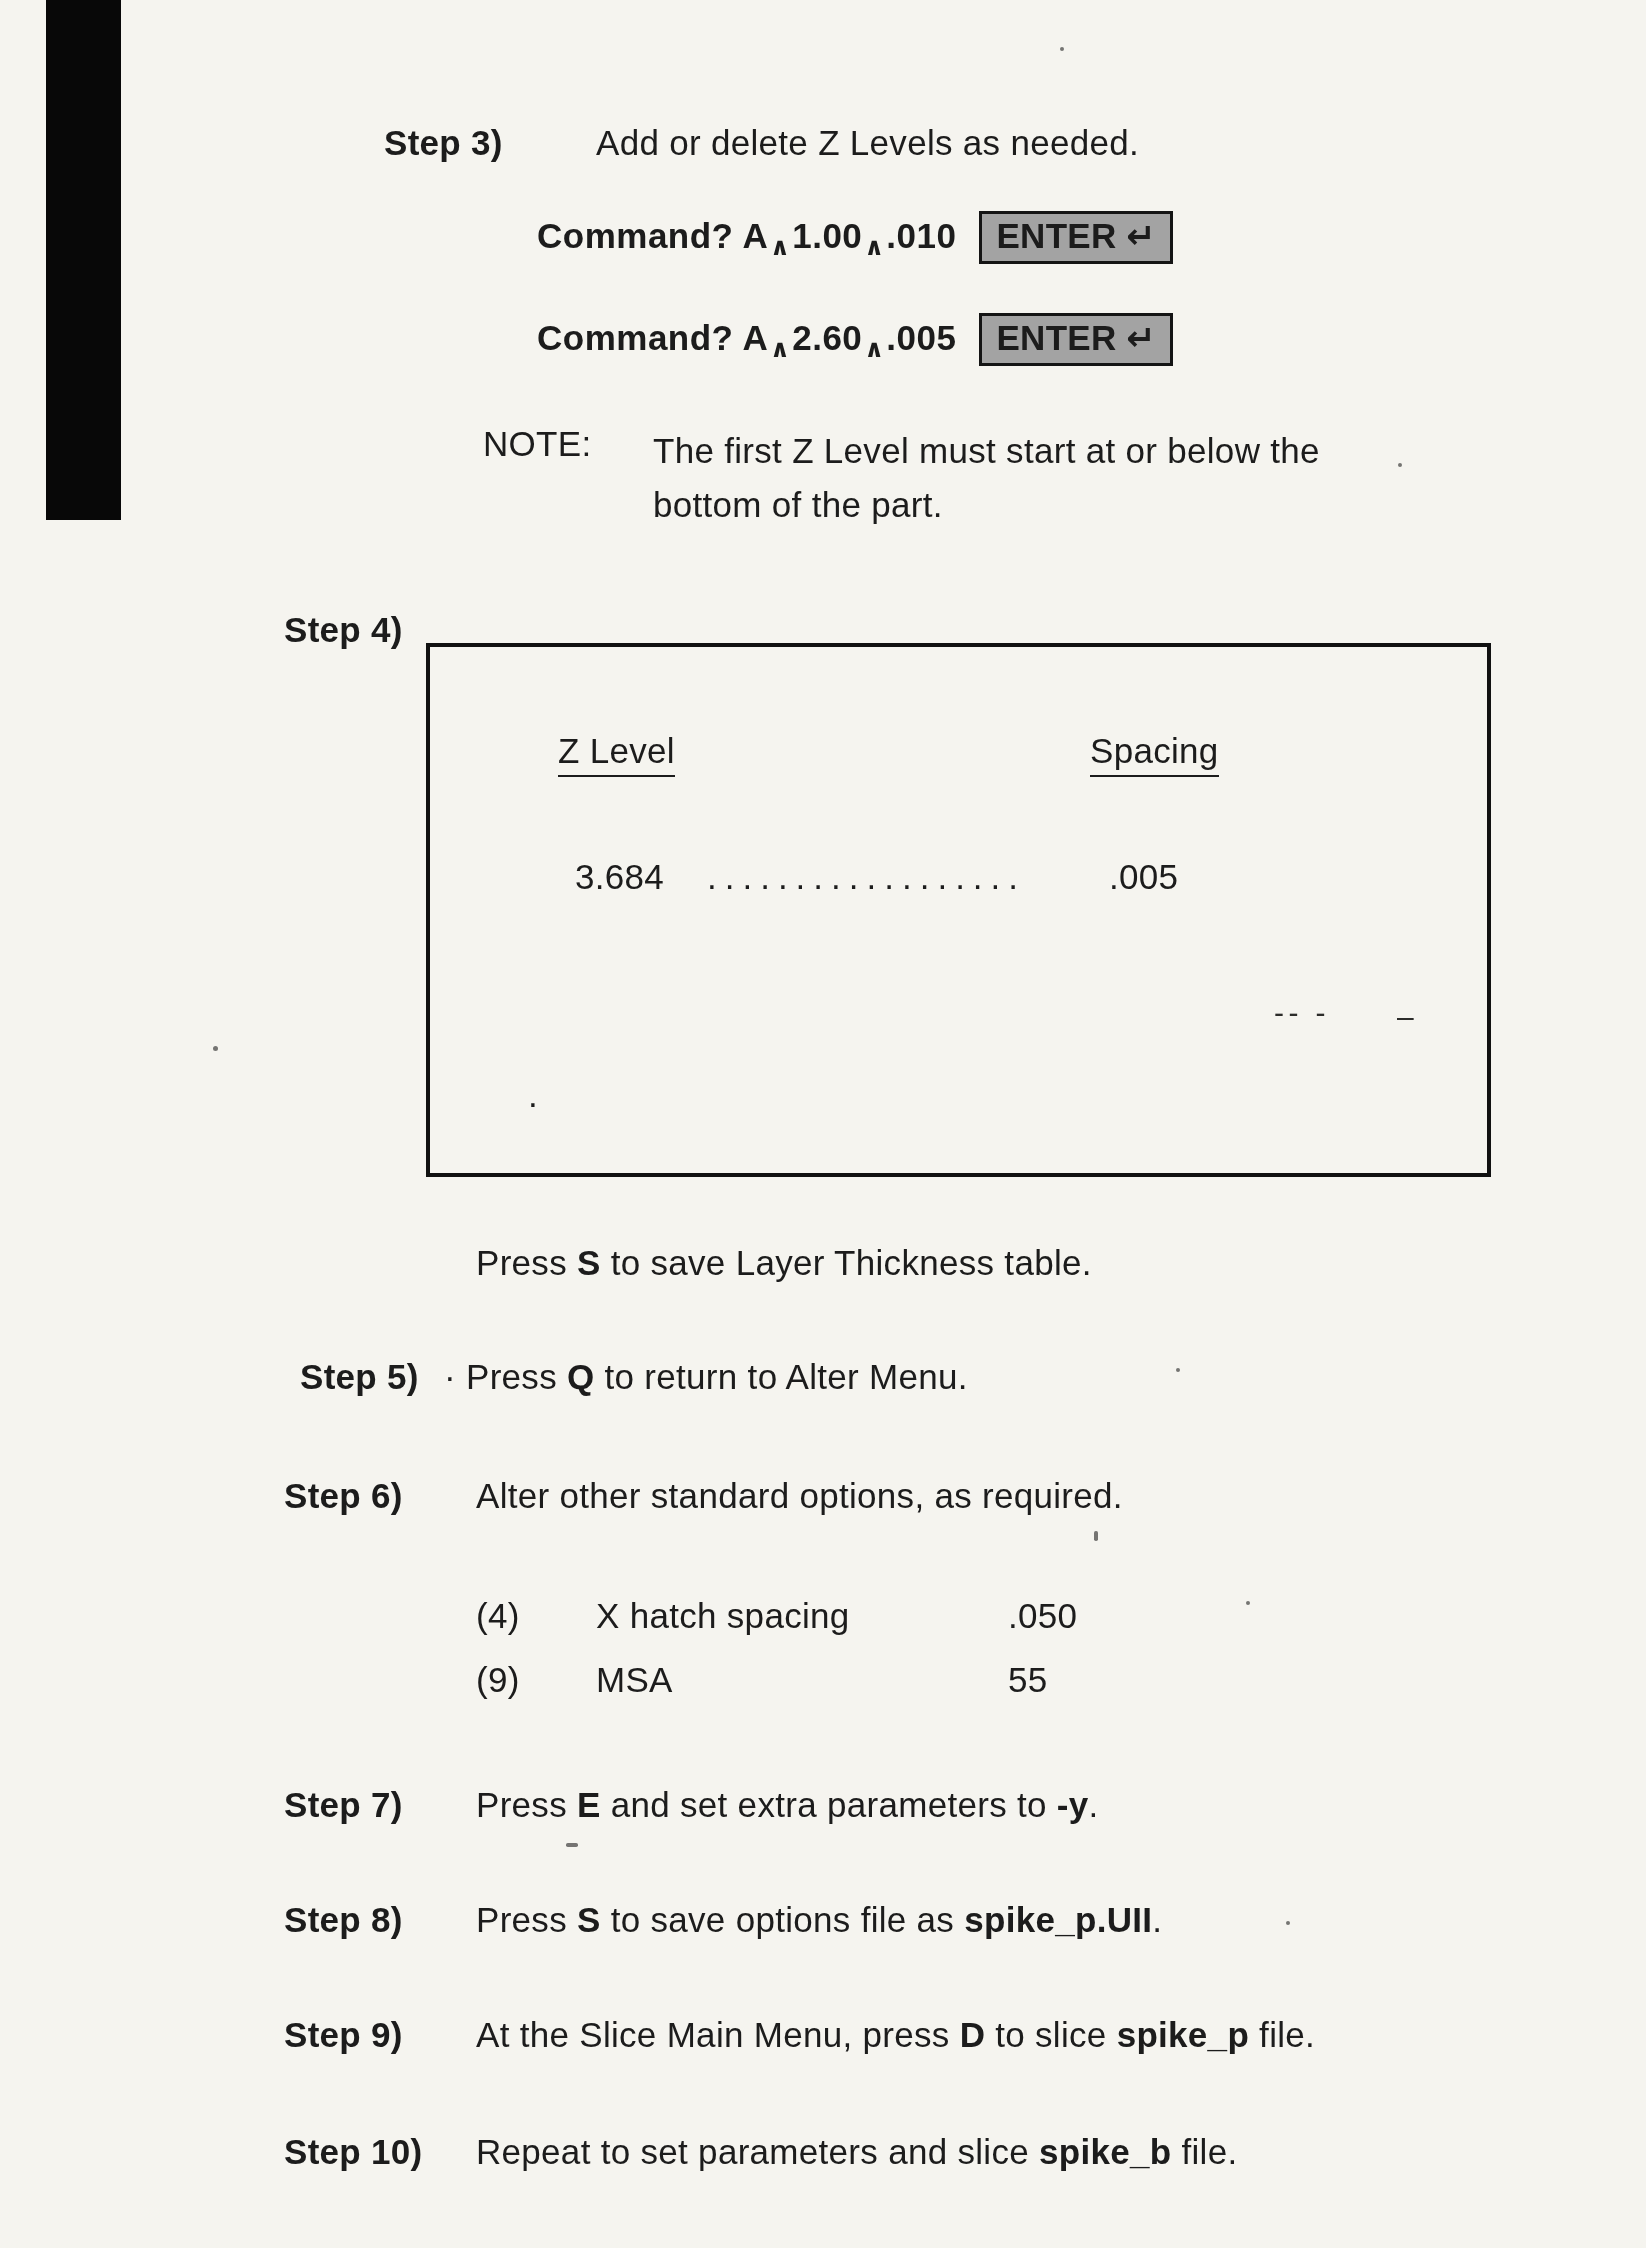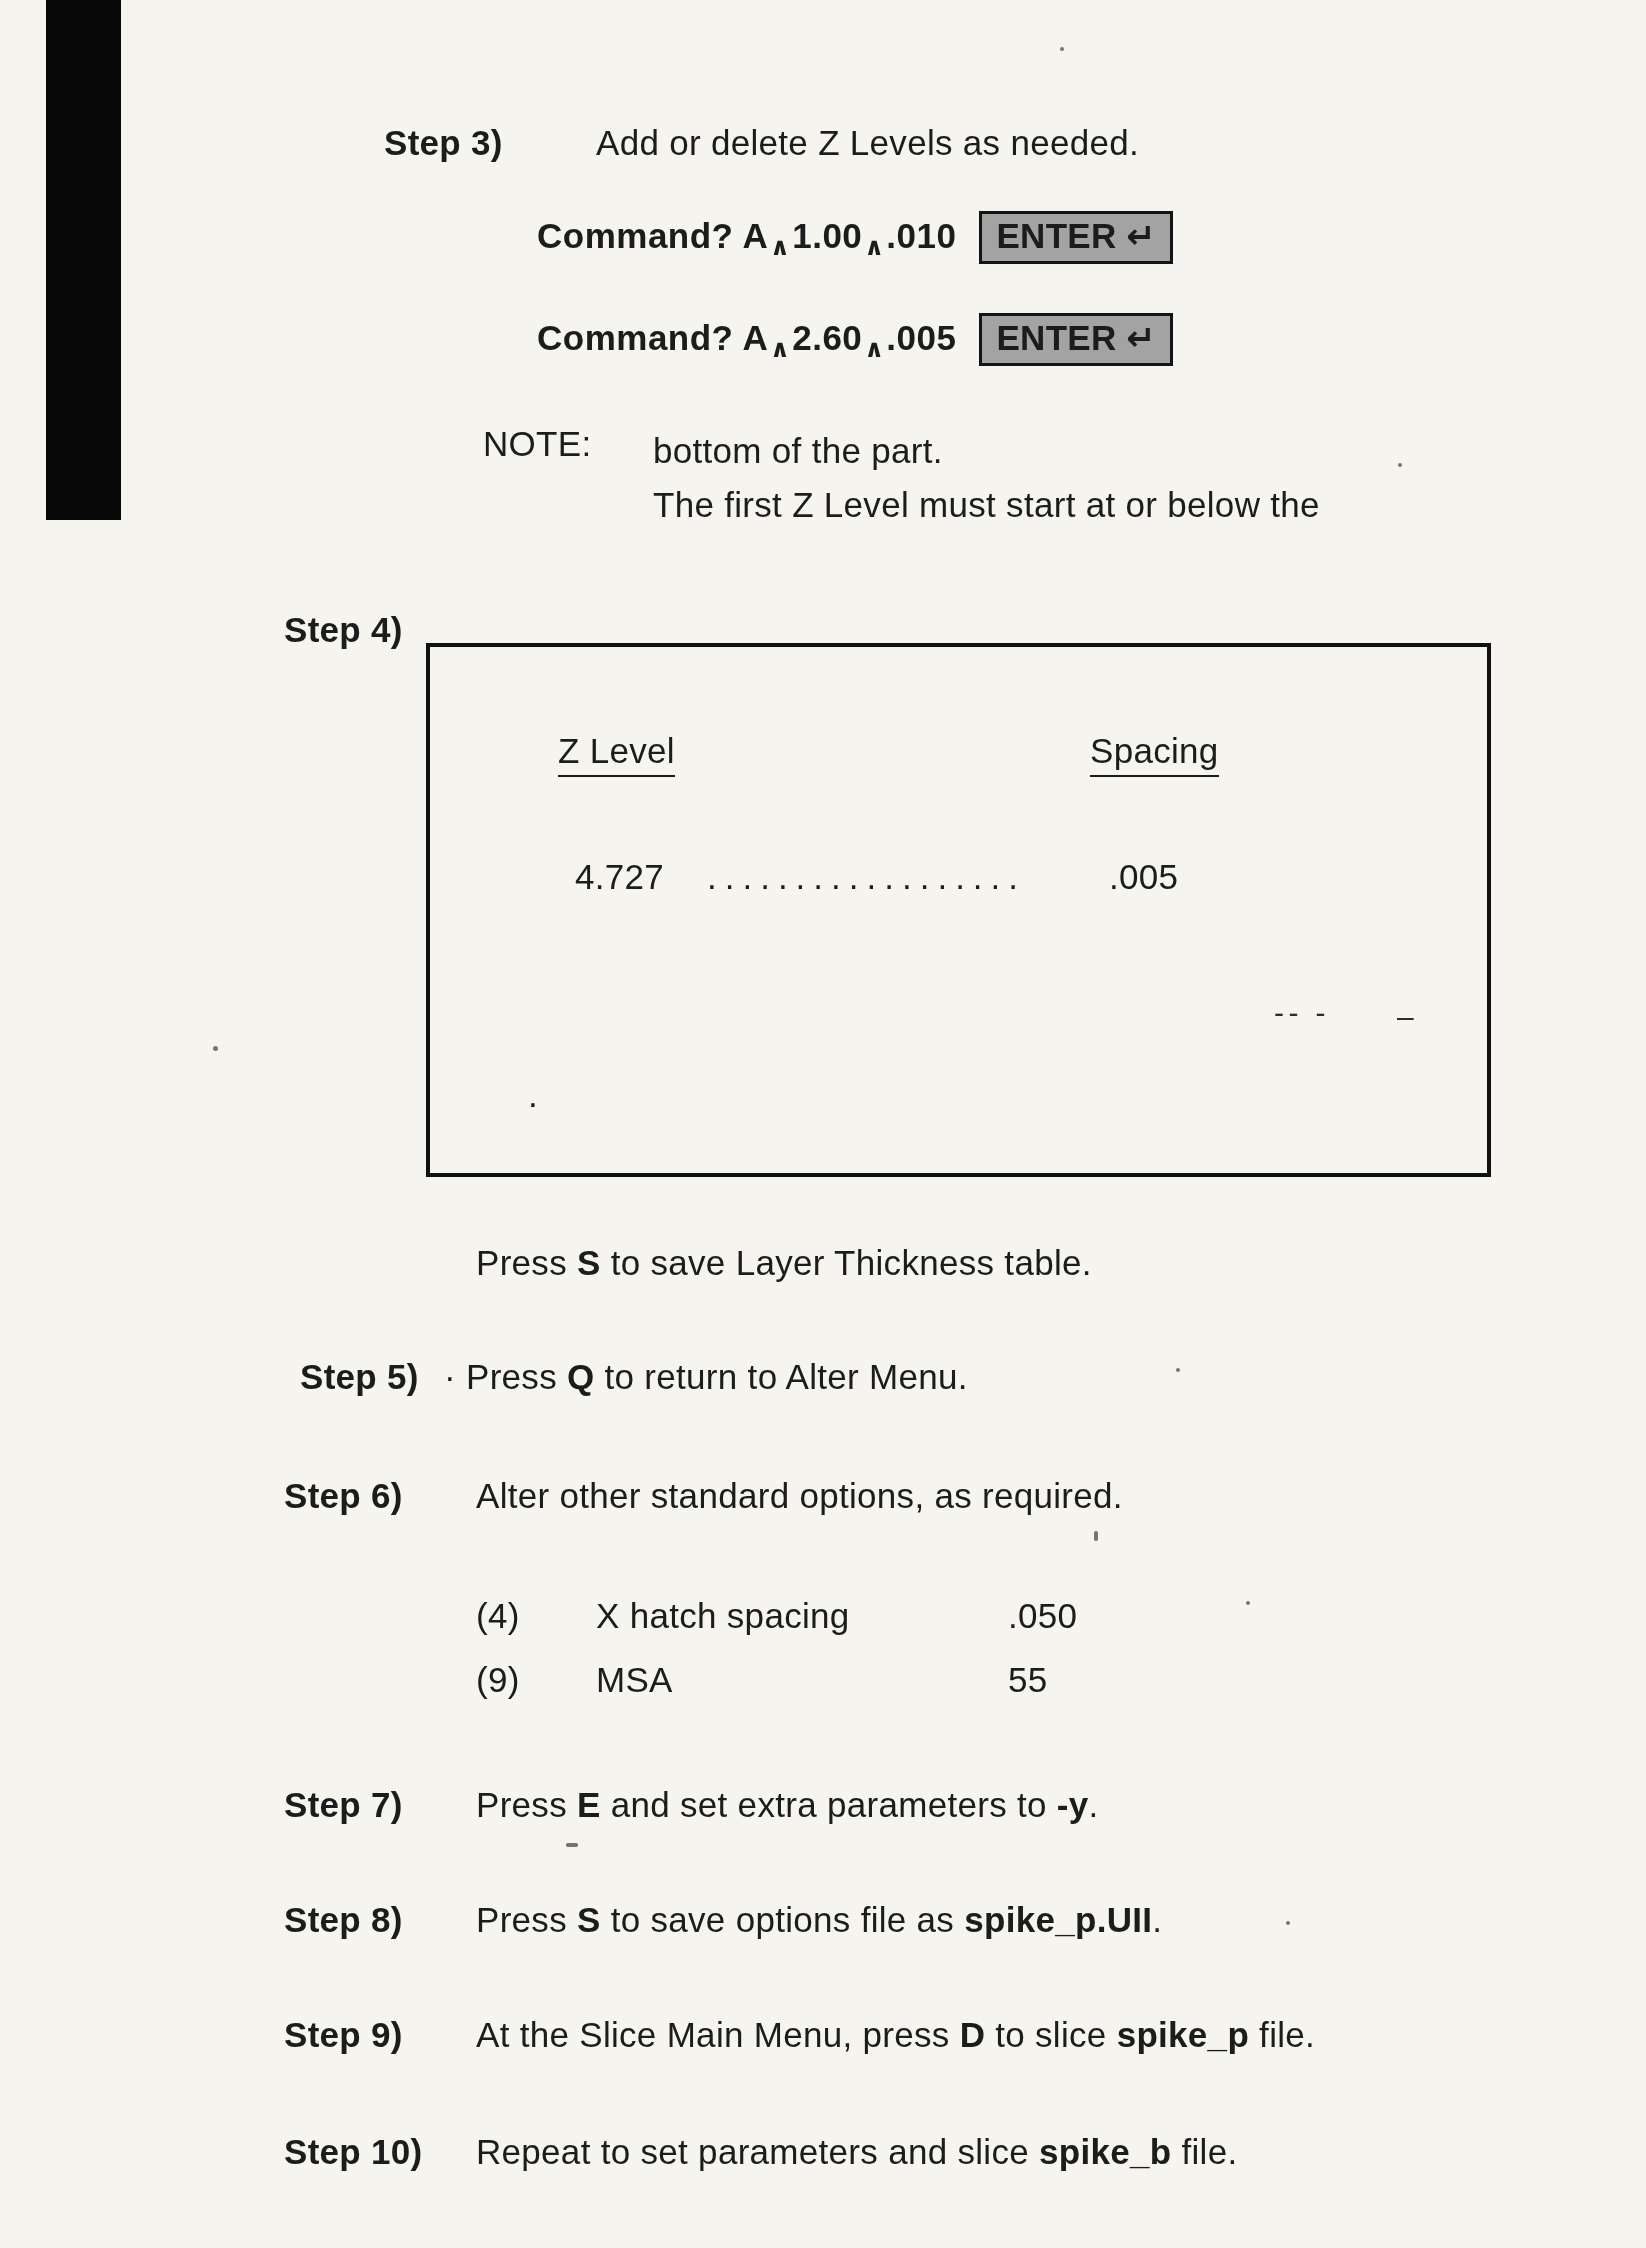--- a/index.html
+++ b/index.html
@@ -65,32 +65,32 @@
 <div class="abs" style="left:537px; top:211px;">
   <span class="cmd"><span>Command? A</span><span class="sub-caret">∧</span><span>1.00</span><span class="sub-caret">∧</span><span>.010</span></span><span class="enter-box"><span>ENTER</span> <span>↵</span></span>
 </div>
 
 <div class="abs" style="left:537px; top:313px;">
   <span class="cmd"><span>Command? A</span><span class="sub-caret">∧</span><span>2.60</span><span class="sub-caret">∧</span><span>.005</span></span><span class="enter-box"><span>ENTER</span> <span>↵</span></span>
 </div>
 
 <span class="abs" style="left:483px; top:424px;">NOTE:</span>
 <div class="abs note-lines" style="left:653px; top:424px;">
+  <div>The first Z Level must start at or below the</div>
   <div>bottom of the part.</div>
-  <div>The first Z Level must start at or below the</div>
 </div>
 
 <span class="abs step-label" style="left:284px; top:610px;">Step 4)</span>
 
 <div class="screen-box" style="left:426px; top:643px; width:1065px; height:534px;">
   <span class="abs uline" style="left:128px; top:84px;">Z Level</span>
   <span class="abs uline" style="left:660px; top:84px;">Spacing</span>
 
   <div class="abs" style="left:145px; top:210px;">
-    <span class="cell" style="width:132px;">4.727</span><span class="cell dots" style="width:376px; overflow:hidden;">..................</span><span class="cell" style="margin-left:26px;">.005</span>
+    <span class="cell" style="width:132px;">3.684</span><span class="cell dots" style="width:376px; overflow:hidden;">..................</span><span class="cell" style="margin-left:26px;">.005</span>
   </div>
 
   <span class="abs mark" style="left:844px; top:349px; font-size:30px; letter-spacing:4.4px;">-- -</span>
   <span class="abs mark" style="left:967px; top:353px; font-size:30px;">–</span>
 
   <span class="abs" style="left:98px; top:428px;">.</span>
 </div>
 
 <div class="abs" style="left:476px; top:1243px;">
   <span>Press </span><span class="b">S</span><span> to save Layer Thickness table.</span>

